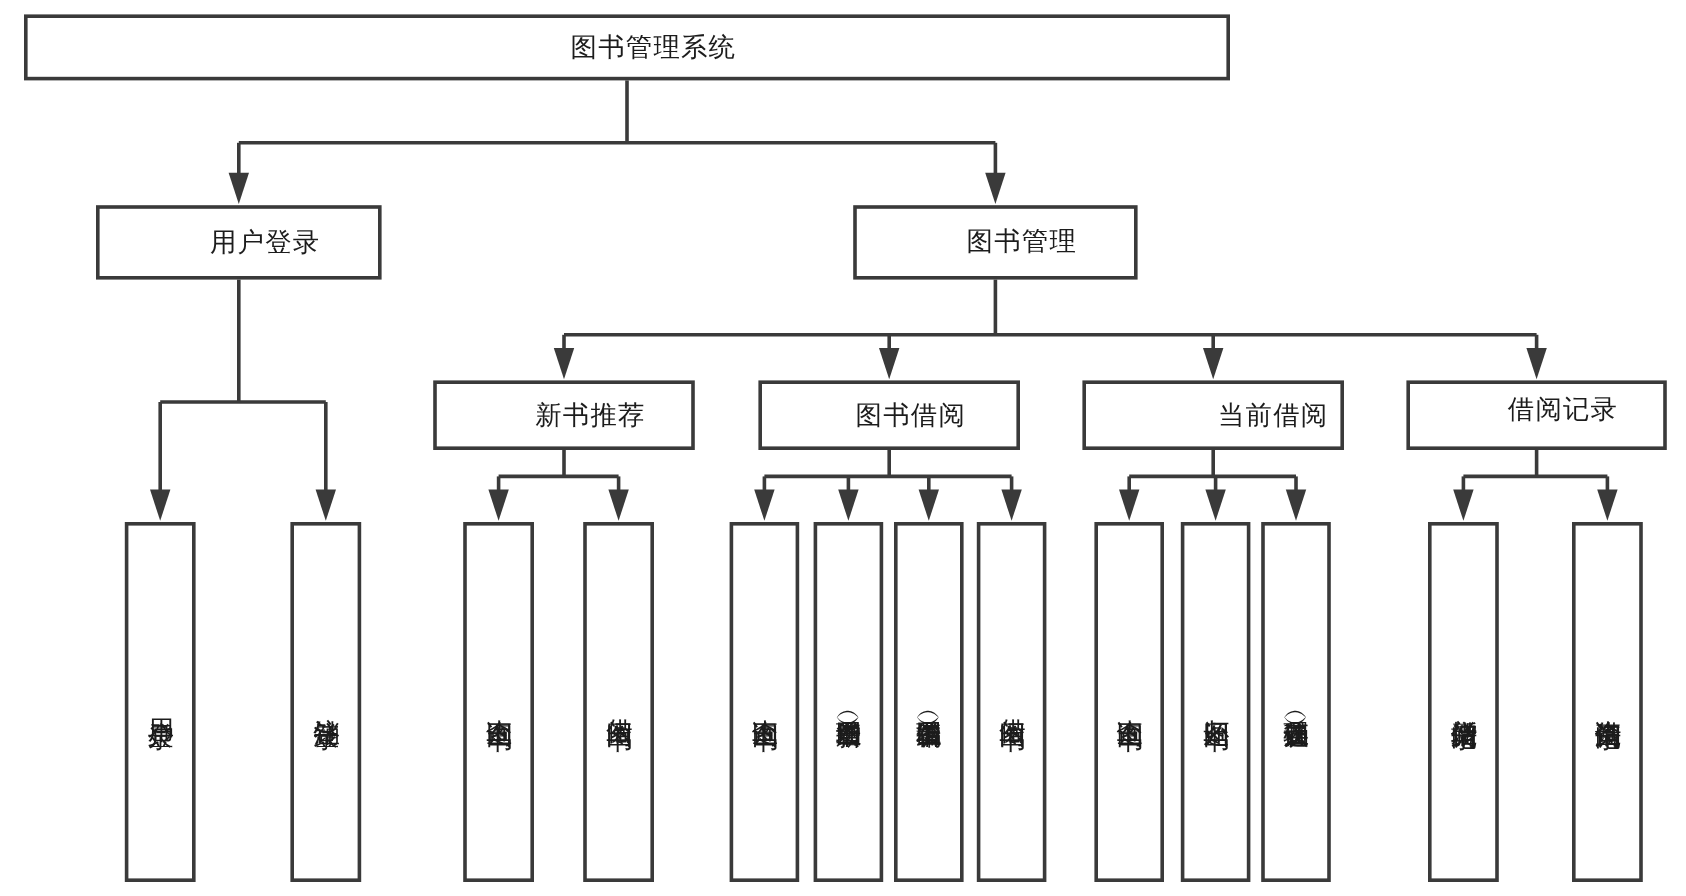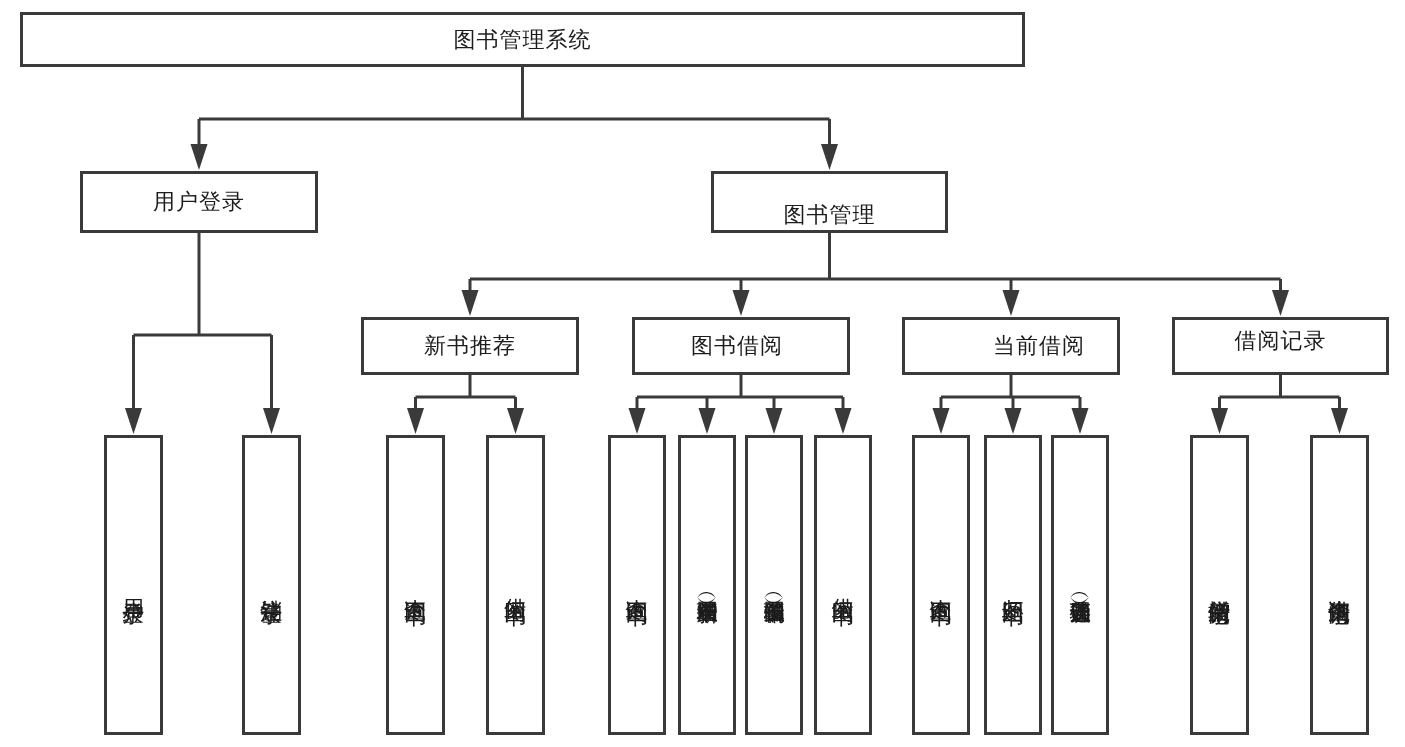--- a/index.html
+++ b/index.html
@@ -53,20 +53,21 @@
   }
   .hbox-label {
     position: absolute;
     display: flex;
     align-items: center;
     justify-content: center;
     font-size: 22px;
     color: #1c1c1c;
     letter-spacing: 1px;
     pointer-events: none;
+    margin-left: 22px;
   }
   #watermark {
     position: absolute;
     right: 8px;
     bottom: 6px;
     font-size: 17px;
     color: #b9b9b9;
     letter-spacing: 0.5px;
     white-space: nowrap;
     font-family: "DejaVu Sans", "Liberation Sans", sans-serif;
@@ -164,21 +165,21 @@
         <rect class="node-rect" x="913.5" y="436.5" width="55" height="297"></rect>
         <rect class="node-rect" x="985.5" y="436.5" width="55" height="297"></rect>
         <rect class="node-rect" x="1052.5" y="436.5" width="55" height="297"></rect>
         <rect class="node-rect" x="1191.5" y="436.5" width="56" height="297"></rect>
         <rect class="node-rect" x="1311.5" y="436.5" width="56" height="297"></rect>
       </g>
   </svg>
   <div id="labels-layer">
       <div class="hbox-label" style="left: 20px; top: 12px; width: 1005px; height: 55px;">图书管理系统</div>
       <div class="hbox-label" style="left: 80px; top: 171px; width: 238px; height: 62px;">用户登录</div>
-      <div class="hbox-label" style="left: 711px; top: 184px; width: 237px; height: 62px;">图书管理</div>
+      <div class="hbox-label" style="left: 711px; top: 170px; width: 237px; height: 62px;">图书管理</div>
       <div class="hbox-label" style="left: 361px; top: 317px; width: 218px; height: 58px;">新书推荐</div>
       <div class="hbox-label" style="left: 632px; top: 317px; width: 210px; height: 58px;">图书借阅</div>
       <div class="hbox-label" style="left: 902px; top: 317px; width: 218px; height: 58px; padding-left: 28px;">当前借阅</div>
       <div class="hbox-label" style="left: 1172px; top: 317px; width: 217px; height: 48px;">借阅记录</div>
       <div style="position: absolute; left: 104px; top: 435px; width: 59px; height: 300px; display: flex; align-items: center; justify-content: center; pointer-events: none;">
         <div class="vtext">用户登录</div>
       </div>
       <div style="position: absolute; left: 242px; top: 435px; width: 59px; height: 300px; display: flex; align-items: center; justify-content: center; pointer-events: none;">
         <div class="vtext">注销登录</div>
       </div>

